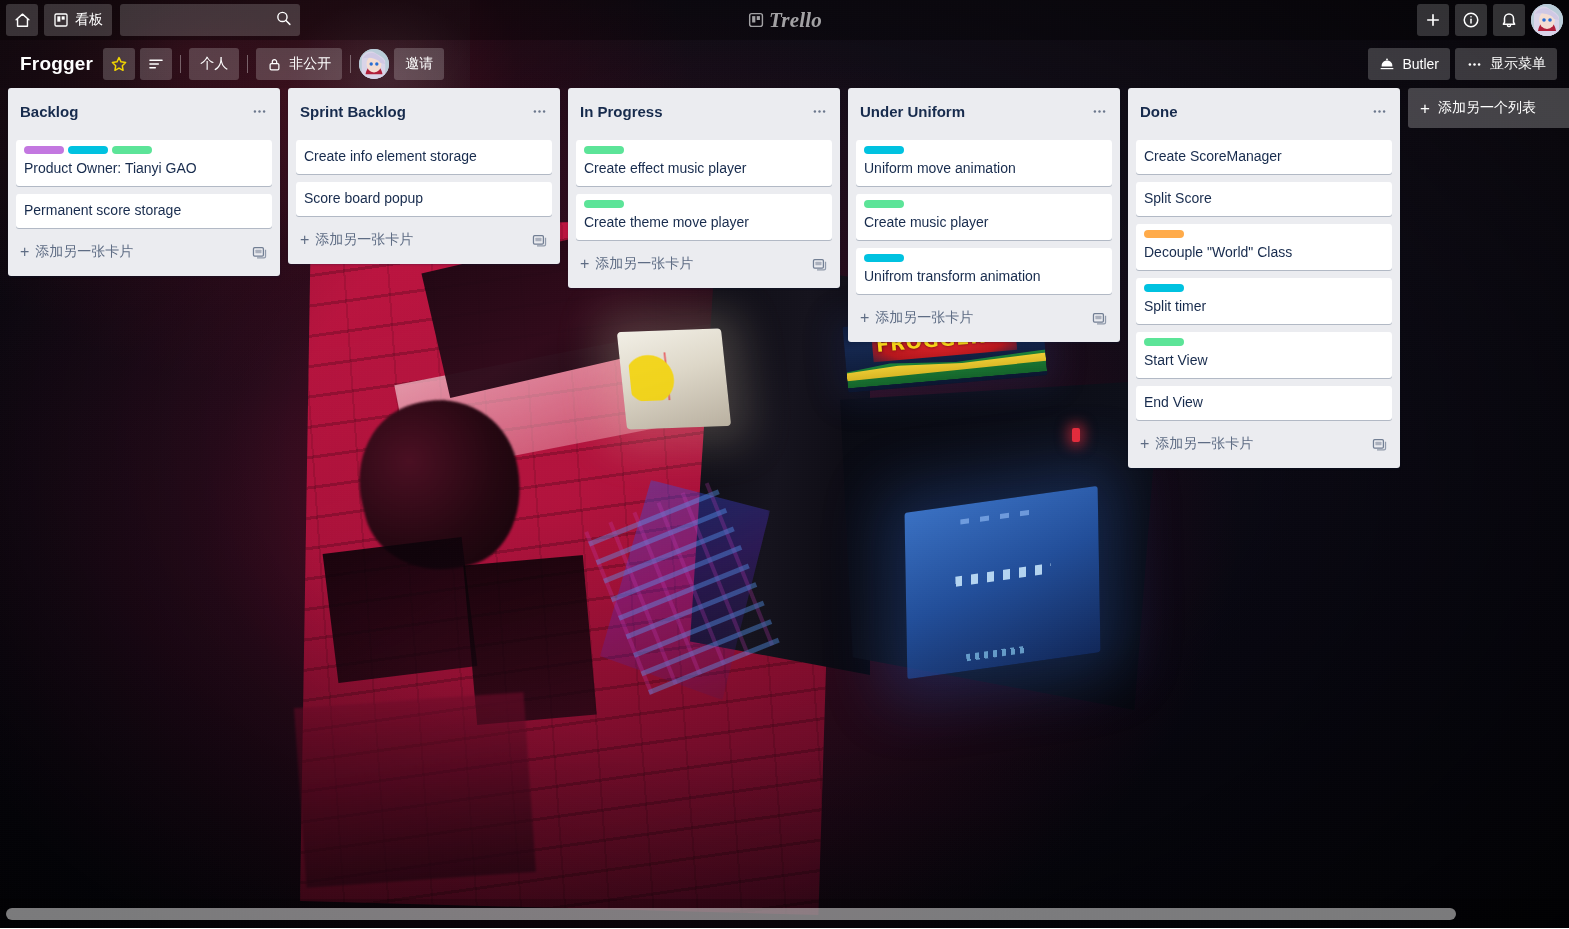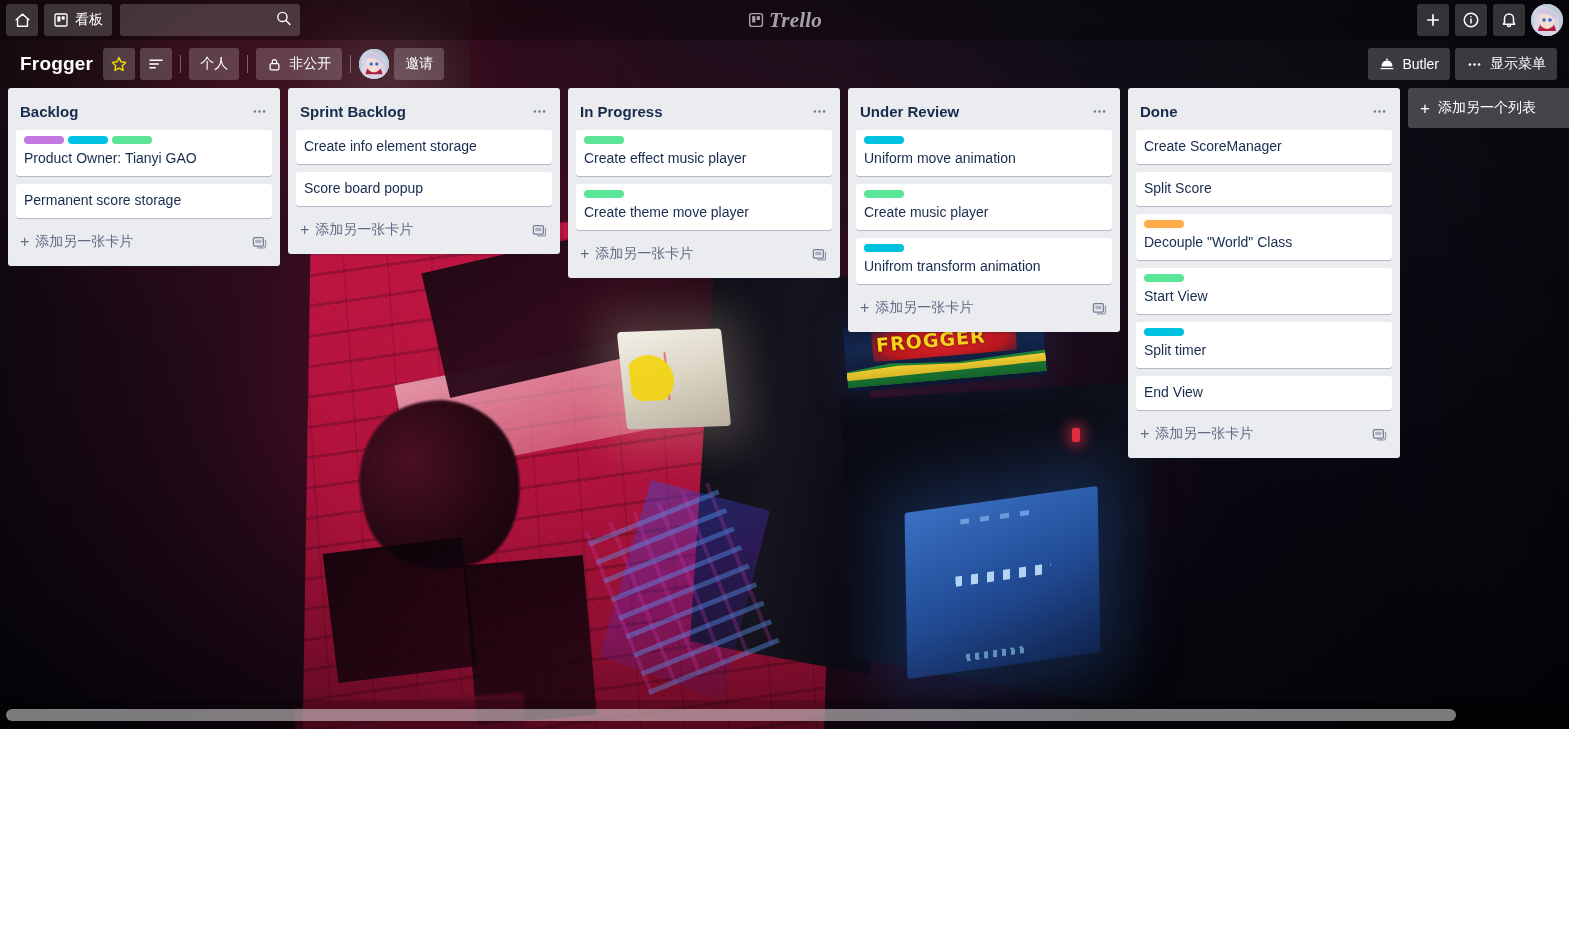--- a/index.html
+++ b/index.html
@@ -8,21 +8,21 @@
     width: 1569px;
     height: 929px;
     overflow: hidden;
     font-family: "Liberation Sans", sans-serif;
   }
 
   
   #app {
     position: relative;
     width: 1569px;
-    height: 729px;
+    height: 928px;
     background-color: #000000;
     overflow: hidden;
   }
 
   .bg-layer {
     position: absolute;
     inset: 0;
     pointer-events: none;
   }
 
@@ -345,21 +345,21 @@
     width: 272px;
     flex: 0 0 272px;
     background: #ebecf0;
     border-radius: 3px;
     padding: 0 0 8px 0;
     max-height: 790px;
     box-shadow: 0 1px 2px rgba(9,30,66,0.25);
   }
   .list-header {
     display: flex; align-items: center;
-    padding: 10px 8px 6px 12px;
+    padding: 10px 8px 16px 12px;
     min-height: 38px;
   }
   .list-title {
     flex: 1;
     font-size: 15px;
     font-weight: bold;
     color: #172b4d;
     cursor: pointer;
   }
   .list-menu {
@@ -733,21 +733,21 @@
   <svg width="17" height="17" viewBox="0 0 24 24" fill="none" stroke="#5e6c84" stroke-width="1.8">
     <rect x="3.5" y="5" width="14" height="12" rx="1.6"></rect>
     <rect x="6.2" y="8" width="8.6" height="5.2" rx="0.8" fill="#5e6c84" stroke="none" opacity="0.55"></rect>
     <path d="M20.5 8v9.5a2 2 0 01-2 2H8.5" opacity="0.75"></path>
   </svg>
           </span>
     </div>
       </div>
       <div class="list">
     <div class="list-header">
-      <div class="list-title">Under Review</div>
+      <div class="list-title">Under Uniform</div>
       <div class="list-menu">
   <svg width="17" height="17" viewBox="0 0 24 24" fill="#6b778c">
     <circle cx="5.5" cy="12" r="1.7"></circle>
               <circle cx="12" cy="12" r="1.7"></circle>
               <circle cx="18.5" cy="12" r="1.7"></circle>
   </svg>
           </div>
     </div>
     <div class="cards">
       <div class="card">
@@ -802,29 +802,29 @@
         <div class="card-title">Split Score</div>
       </div>
       <div class="card">
         <div class="card-labels">
               <span class="label-chip" style="background:#ffab4a"></span>
             </div>
         <div class="card-title">Decouple "World" Class</div>
       </div>
       <div class="card">
         <div class="card-labels">
+              <span class="label-chip" style="background:#00c2e0"></span>
+            </div>
+        <div class="card-title">Split timer</div>
+      </div>
+      <div class="card">
+        <div class="card-labels">
               <span class="label-chip" style="background:#5ce498"></span>
             </div>
         <div class="card-title">Start View</div>
-      </div>
-      <div class="card">
-        <div class="card-labels">
-              <span class="label-chip" style="background:#00c2e0"></span>
-            </div>
-        <div class="card-title">Split timer</div>
       </div>
       <div class="card">
 
         <div class="card-title">End View</div>
       </div>
         </div>
     <div class="add-card-row">
       <span class="plus">+</span>
       <span class="label">添加另一张卡片</span>
       <span class="tmpl-icon">

